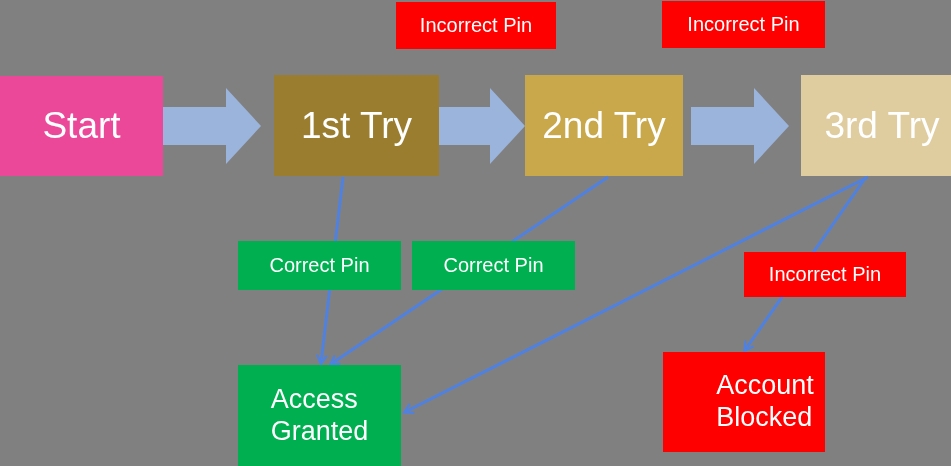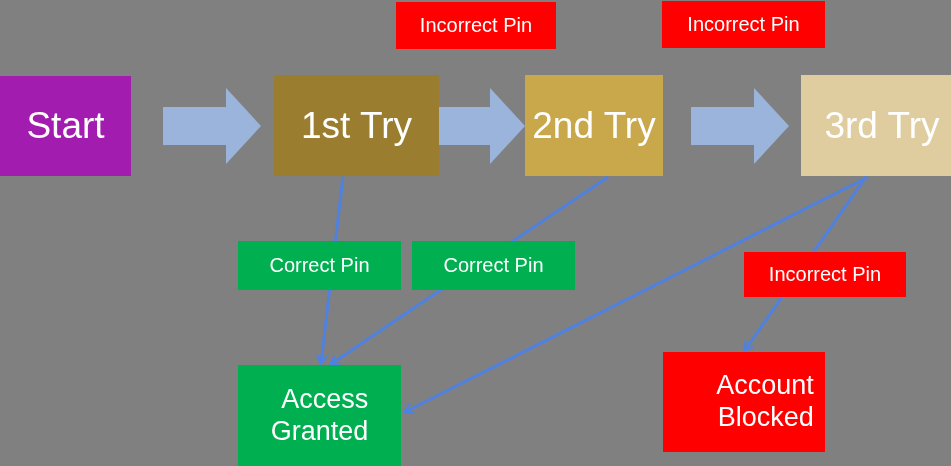--- a/index.html
+++ b/index.html
@@ -18,21 +18,21 @@
     position: relative;
     width: 951px;
     height: 466px;
     background: #808080;
   }
   .node {
     position: absolute;
     display: flex;
     align-items: center;
     justify-content: center;
-    text-align: right;
+    text-align: left;
     color: #ffffff;
     line-height: 1.18;
     box-sizing: border-box;
     user-select: none;
   }
   .stage {
     font-size: 37px;
     font-weight: 400;
   }
   .terminal {
@@ -74,29 +74,29 @@
       <polygon points="163,107 226,107 226,88 261,126 226,164 226,145 163,145" fill="#9ab4dc"></polygon>
     </g>
     <g>
       <polygon points="427,107 490,107 490,88 525,126 490,164 490,145 427,145" fill="#9ab4dc"></polygon>
     </g>
     <g>
       <polygon points="691,107 754,107 754,88 789,126 754,164 754,145 691,145" fill="#9ab4dc"></polygon>
     </g>
   </svg>
 
-  <div class="node stage" style="left:0px; top:76px; width:131px; height:100px; background:#a21caf;">
+  <div class="node stage" style="left:0px; top:76px; width:163px; height:100px; background:#ec4899;">
     <span class="node-text">Start</span>
   </div>
 
   <div class="node stage" style="left:261px; top:75px; width:165px; height:101px; background:#9a7d2e;margin-left:13px;">
     <span class="node-text">1st Try</span>
   </div>
 
-  <div class="node stage" style="left:525px; top:75px; width:138px; height:101px; background:#c8a84b;">
+  <div class="node stage" style="left:525px; top:75px; width:158px; height:101px; background:#c8a84b;">
     <span class="node-text">2nd Try</span>
   </div>
 
   <div class="node stage" style="left:789px; top:75px; width:162px; height:101px; background:#dfcda0;margin-left:12px;">
     <span class="node-text">3rd Try</span>
   </div>
 
   <svg id="svg-connectors" viewBox="0 0 951 466">
     <defs>
       <marker id="ah" markerWidth="12" markerHeight="12" refX="9" refY="6" orient="auto" markerUnits="userSpaceOnUse">

